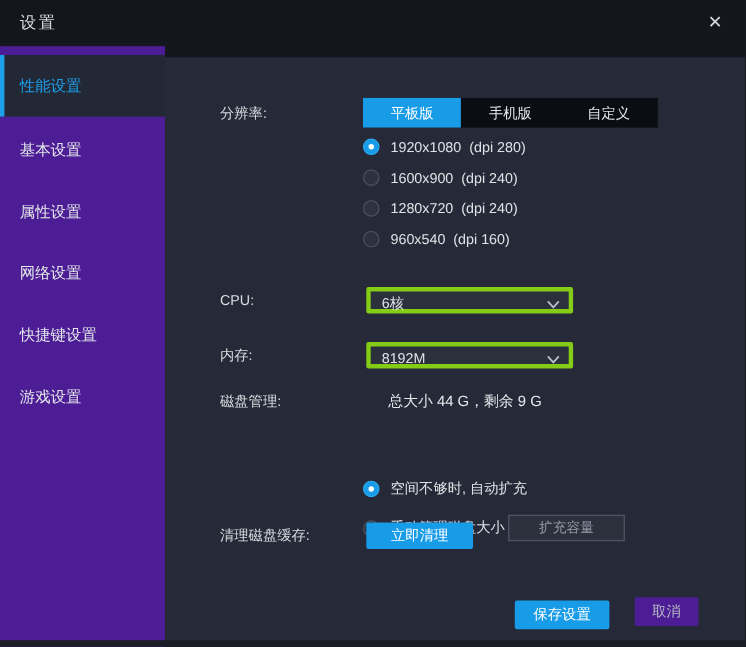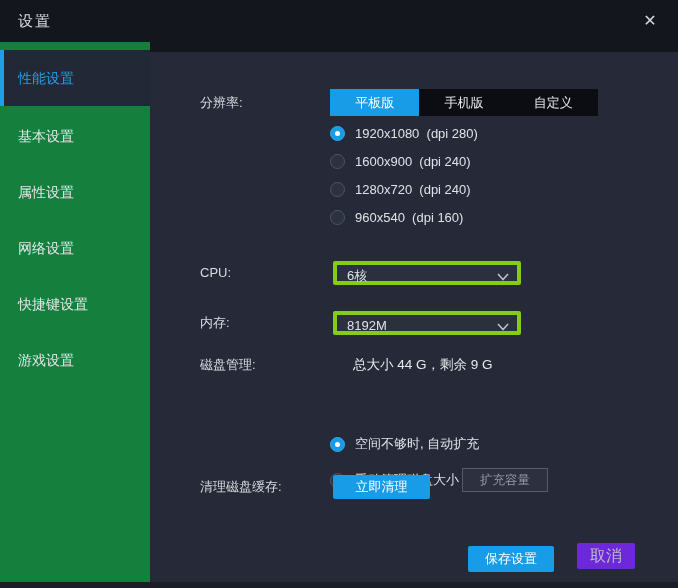--- a/index.html
+++ b/index.html
@@ -9,21 +9,21 @@
     background:#262a38;
     font-family:"Liberation Sans", sans-serif;
     -webkit-font-smoothing:antialiased;
   }
   
   .titlebar { position:absolute; left:0; top:0; width:678px; height:52px; background:#14161d; }
   .title { position:absolute; left:18px; top:0; line-height:42px; font-size:15px; color:#d9dce0; letter-spacing:2px; }
   .close-btn { position:absolute; right:12px; top:6px; width:32px; height:30px; text-align:center;
     line-height:30px; font-size:16px; color:#d5d8db; cursor:pointer; }
   
-  .sidebar { position:absolute; left:0; top:42px; width:150px; height:546px; background:#15803d; }
+  .sidebar { position:absolute; left:0; top:42px; width:150px; height:546px; background:#4c1d95; }
   .side-item { position:absolute; left:0; width:150px; height:56px; line-height:56px;
     padding-left:18px; font-size:14px; color:#e3e6ea; cursor:pointer; }
   .si-0{top:8px;} .si-1{top:66px;} .si-2{top:122px;} .si-3{top:178px;} .si-4{top:234px;} .si-5{top:290px;}
   .side-item.active { background:#232836; color:#1e9fe8; }
   .side-item.active .active-bar { position:absolute; left:0; top:0; width:4px; height:56px; background:#1e9fe8; }
   
   .content { position:absolute; left:150px; top:42px; width:528px; height:546px; }
   .row-label { position:absolute; left:50px; font-size:13px; color:#d8dbdf; }
   .lbl-res { top:47px; line-height:27px; }
   .lbl-cpu { top:219px; line-height:24px; }
@@ -44,28 +44,28 @@
   .radio.selected::after { content:""; position:absolute; width:5px; height:5px; border-radius:50%; background:#ffffff; left:4px; top:4px; }
   .radio-label { margin-left:10px; font-size:13px; color:#dfe2e6; white-space:pre; }
   
   .select { position:absolute; left:183px; width:188px; height:24px; background:#2b303d;
     border:4px solid #84cc16; border-radius:2px; color:#e0e3e7; font-size:13px;
     line-height:22px; padding-left:10px; cursor:pointer; }
   .sel-cpu { top:219px; } .sel-mem { top:269px; }
   .chevron { position:absolute; right:8px; top:8px; width:12px; height:8px; pointer-events:none; }
   
   .disk-summary { position:absolute; left:183px; top:313px; line-height:20px; font-size:13.5px; color:#e6e9ec;margin-left:20px; }
-  .expand-btn { position:absolute; left:312px; top:426px; width:86px; height:24px; background:#2c313d;
+  .expand-btn { position:absolute; left:312px; top:426px; width:106px; height:24px; background:#2c313d;
     border:1px solid #545a6b; color:#959ba7; font-size:12.5px; text-align:center; line-height:22px; cursor:pointer; }
   
   .btn-blue { background:#189ce8; color:#ffffff; text-align:center; border-radius:2px; cursor:pointer; position:absolute; }
   .clean-btn { left:183px; top:433px; width:97px; height:24px; font-size:13px; line-height:24px; }
   .save-btn  { left:318px; top:504px; width:86px; height:26px; font-size:13px; line-height:26px; }
-  .cancel-btn { position:absolute; left:427px; top:501px; width:58px; height:26px; background:#6d28d9;
-    color:#b9bdc4; font-size:16px; line-height:26px; text-align:center; border-radius:2px; cursor:pointer; }
+  .cancel-btn { position:absolute; left:427px; top:501px; width:58px; height:26px; background:#4c1d95;
+    color:#b9bdc4; font-size:13px; line-height:26px; text-align:center; border-radius:2px; cursor:pointer; }
   .bottom-edge { position:absolute; left:0; bottom:0; width:678px; height:6px; background:#1b1e27; }
 </style>
 </head>
 <body>
 
 <div class="window">
 
   <div class="titlebar">
     <div class="title">设置</div>
     <div class="close-btn">✕</div>

